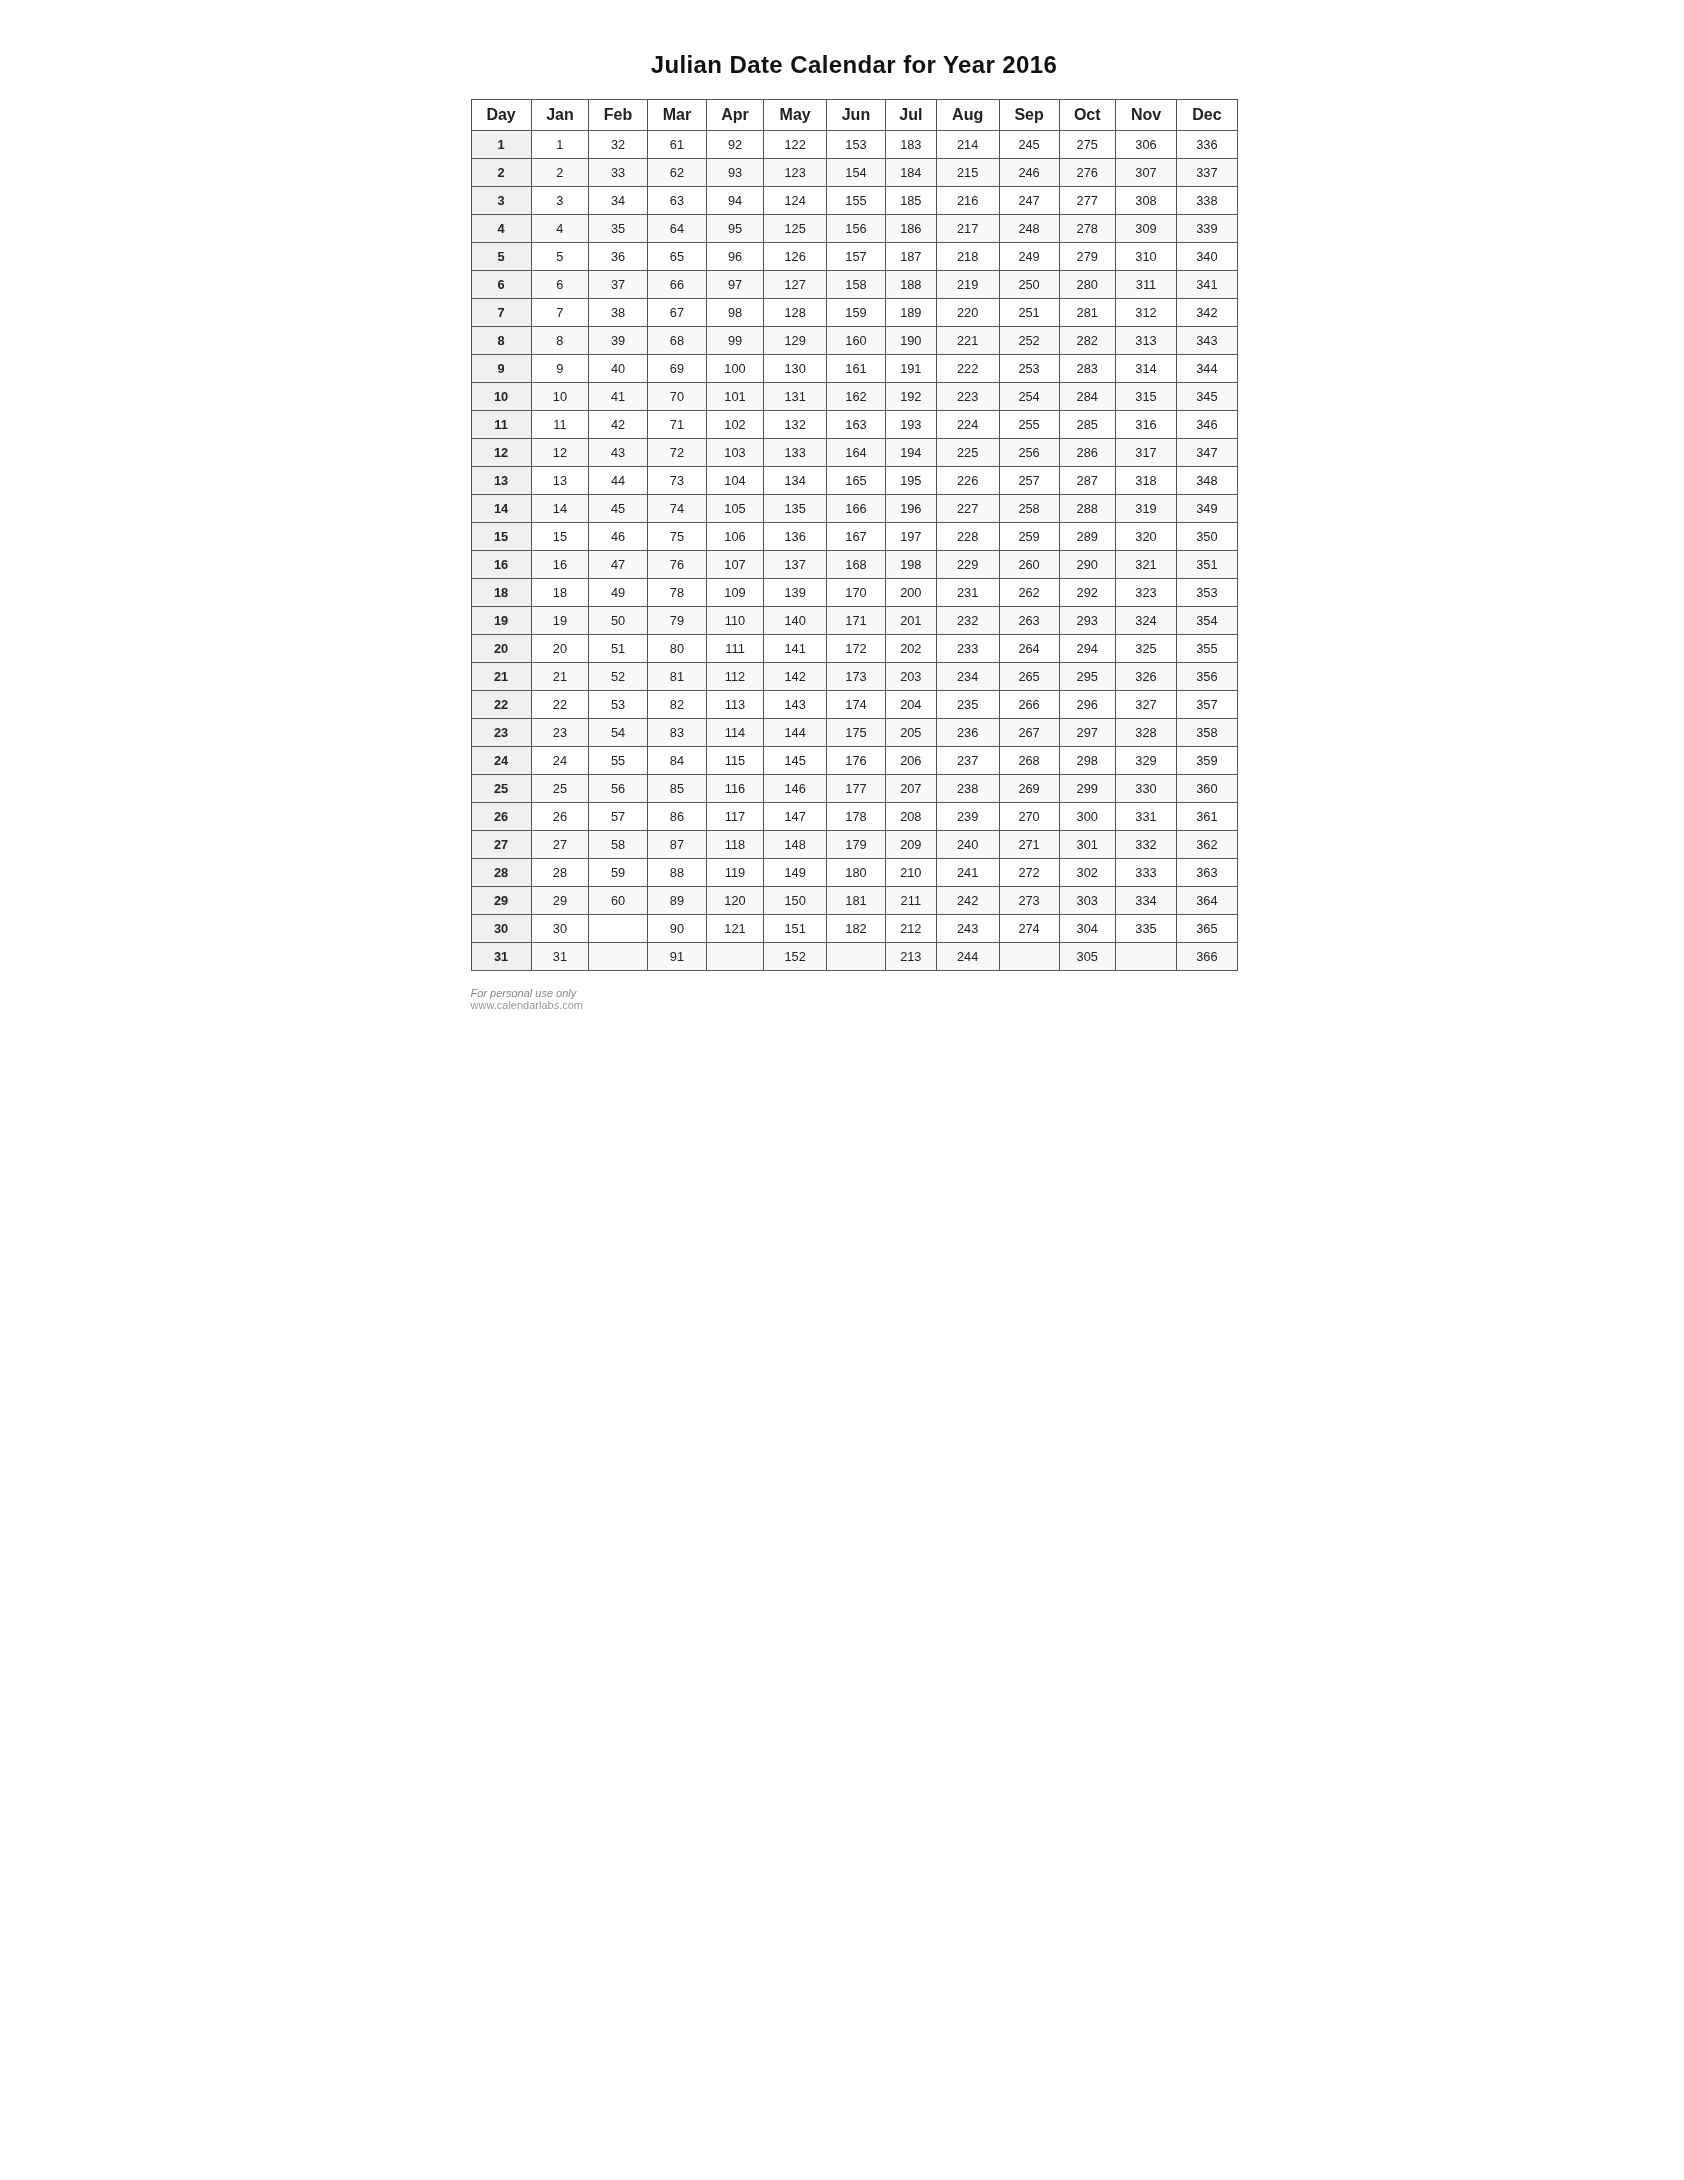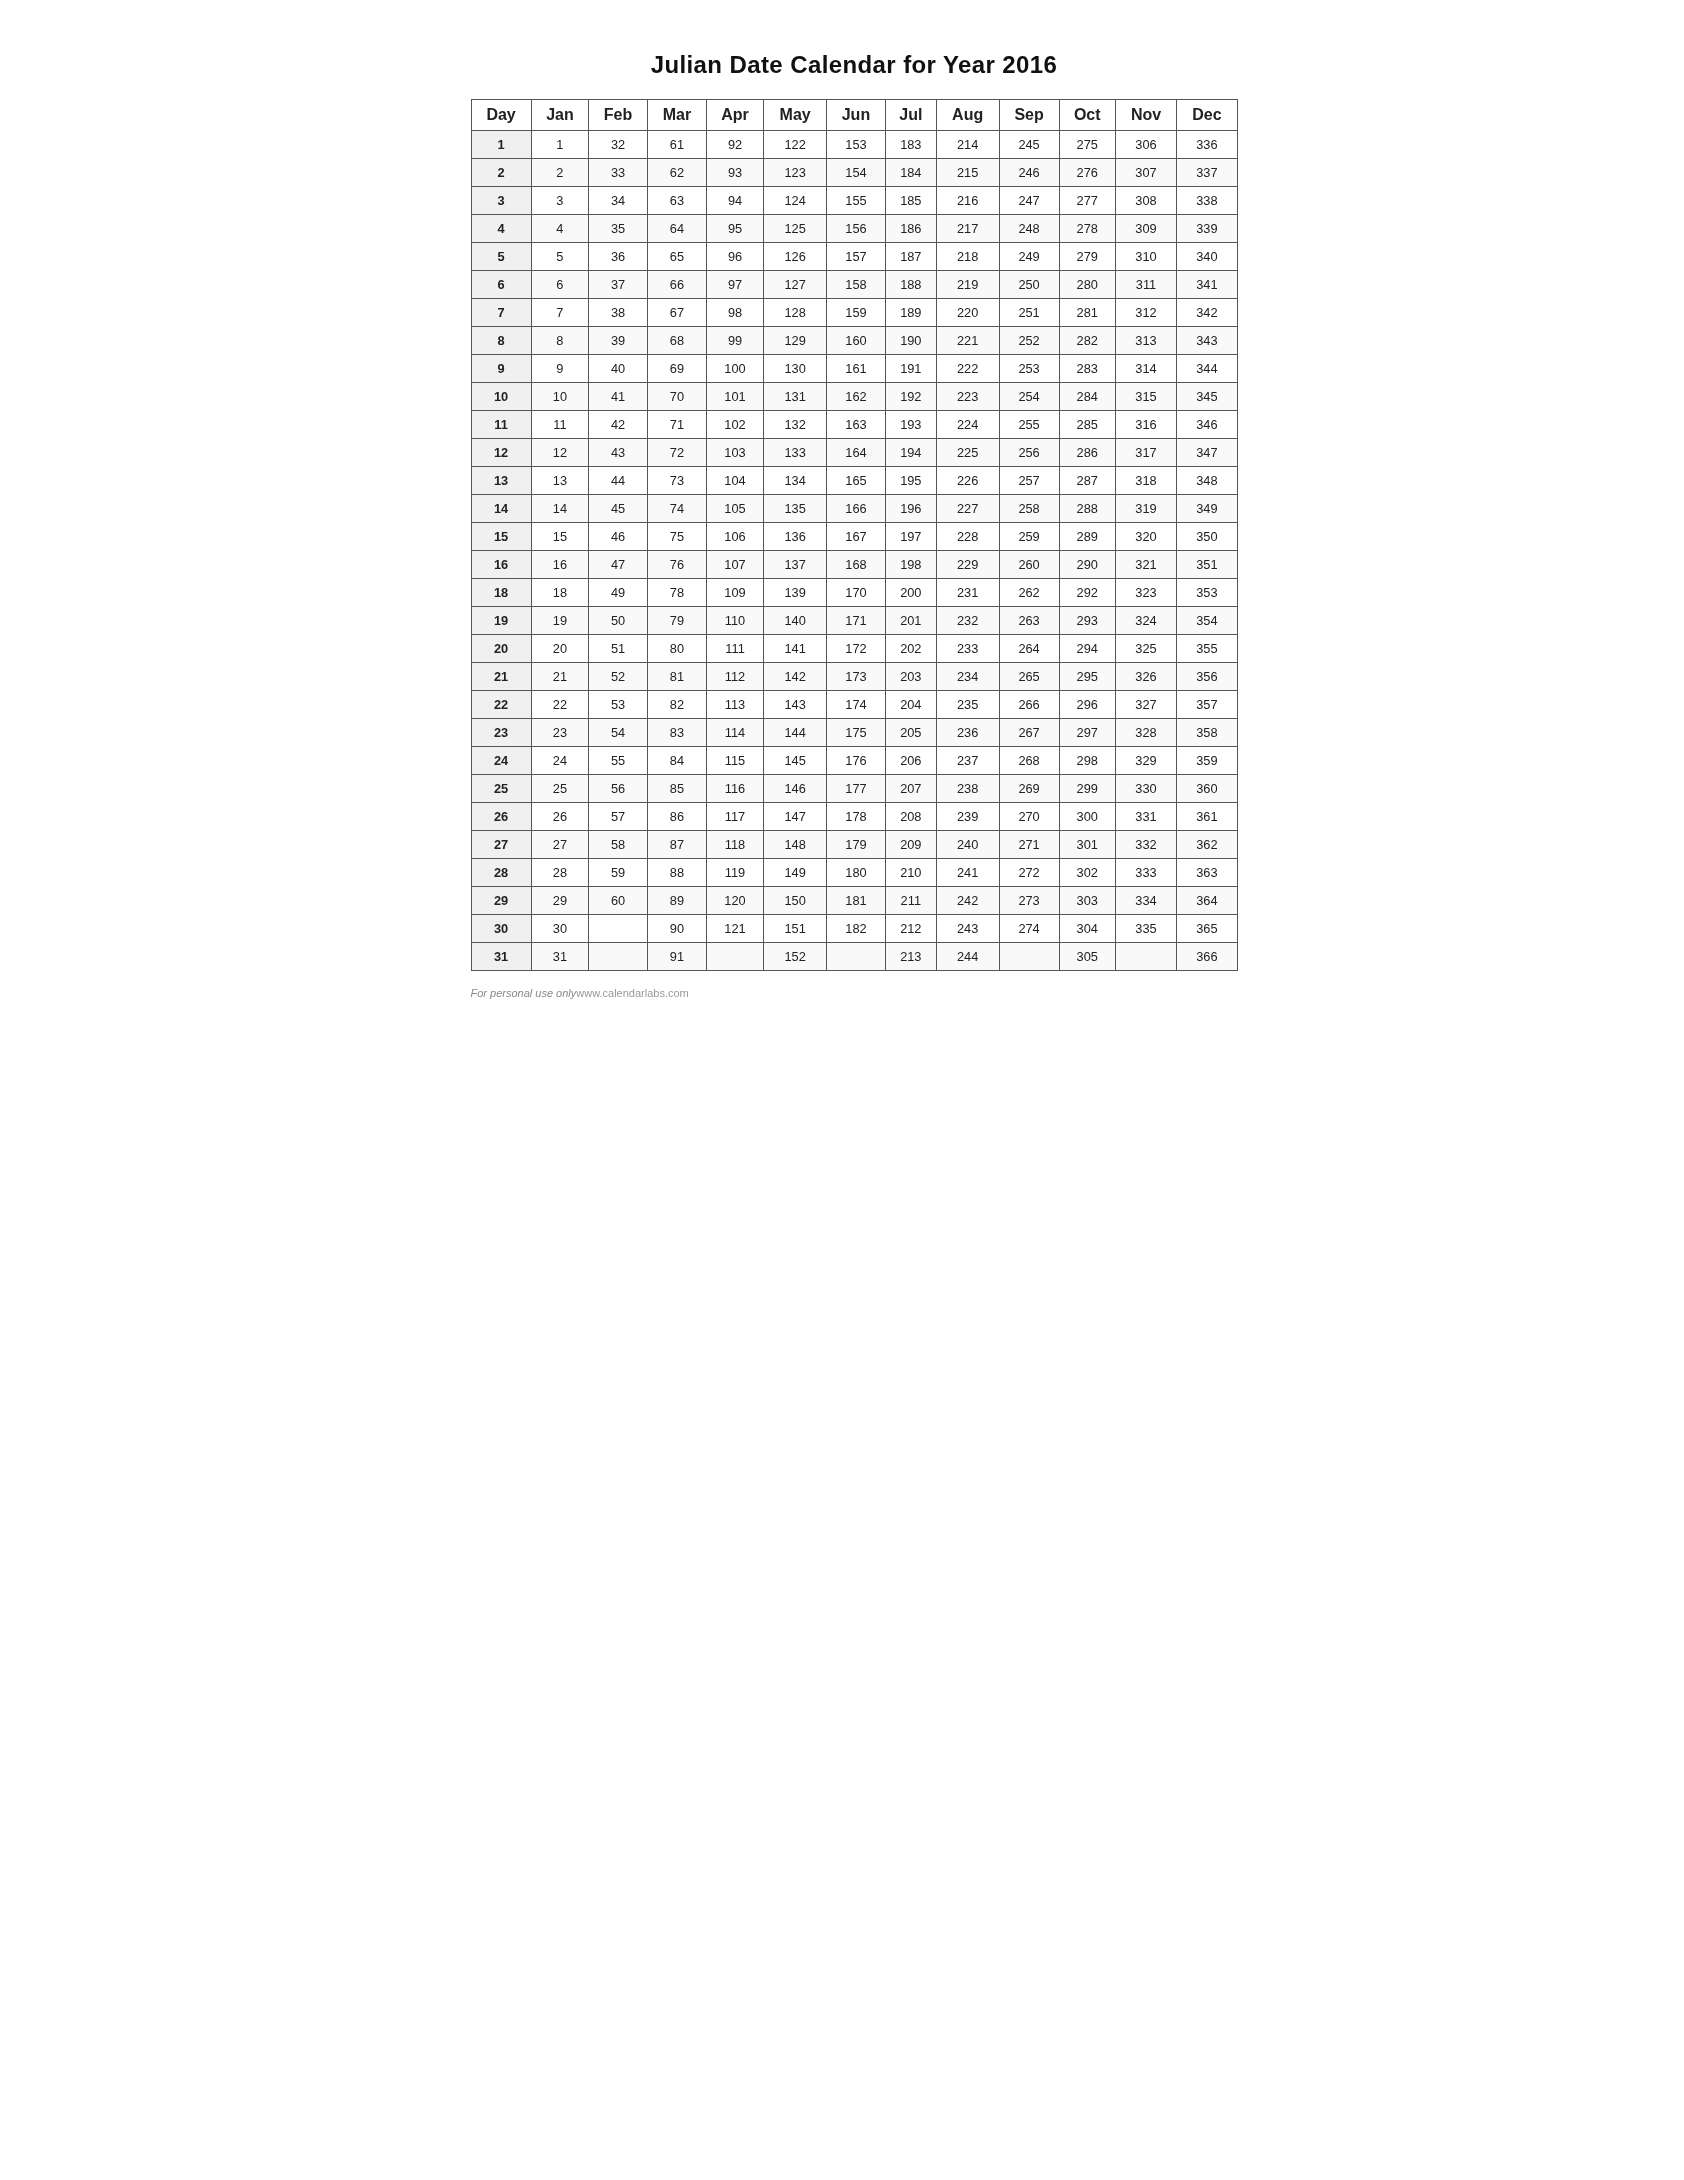--- a/index.html
+++ b/index.html
@@ -48,25 +48,26 @@
       background-color: #f0f0f0;
     }
     tbody tr:nth-child(odd) td:not(:first-child) {
       background-color: #ffffff;
     }
     tbody tr:nth-child(even) td:not(:first-child) {
       background-color: #f9f9f9;
     }
     .footer {
       display: flex;
-      justify-content: flex-start;
+      justify-content: space-between;
       margin-top: 15.3px;
       font-size: 11px;
       color: #888;
       font-style: italic;
+      flex-direction: column;
     }
     .footer .website {
       font-style: normal;
       color: #999;
     }
   </style>
 </head>
 <body>
 
 <div class="page-container">

